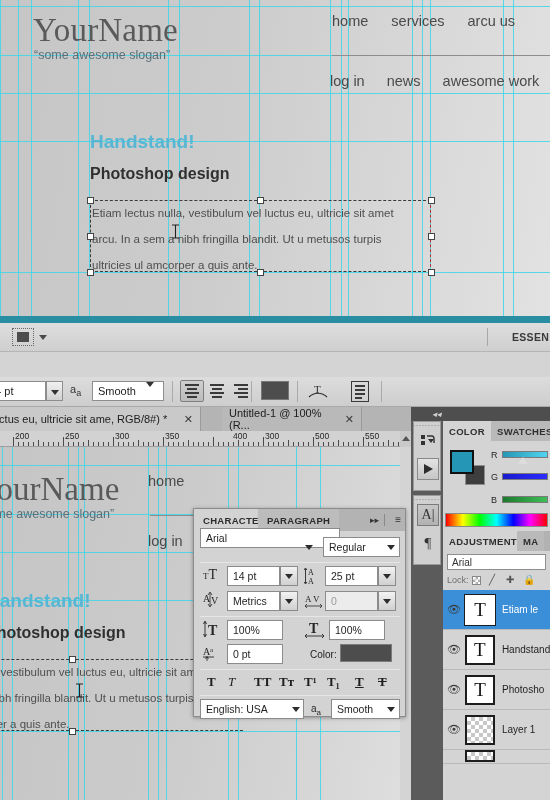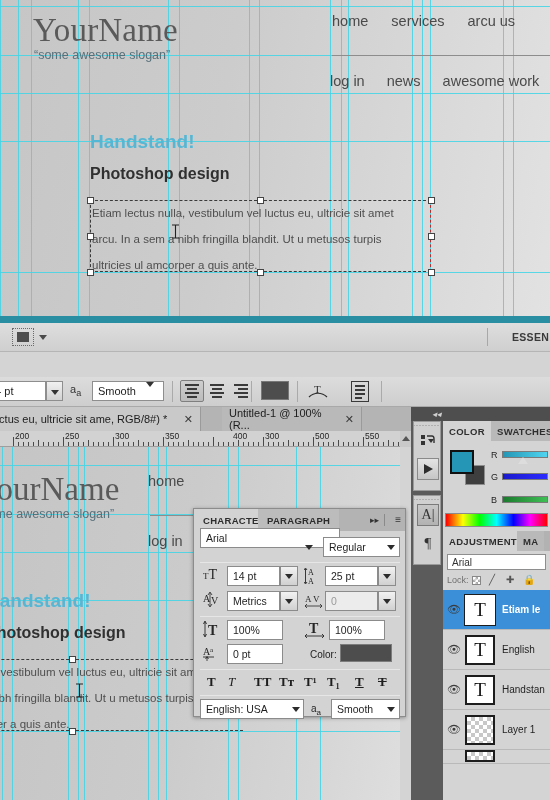--- a/index.html
+++ b/index.html
@@ -208,21 +208,21 @@
   .eye { width: 22px; text-align: center; font-size: 11px; color: #3a3a3a; }
   .thumb { width: 30px; height: 30px; background: #fff; border: 2px solid #1d1d1d;
     display: flex; align-items: center; justify-content: center;
     font-family: "Liberation Serif", serif; font-size: 19px; color: #111; flex: none; }
   .layer-row.sel .thumb { border-color: #fff; outline: 1px solid #1d1d1d; }
   .thumb.checker { background-image:
       linear-gradient(45deg,#c8c8c8 25%,transparent 25%,transparent 75%,#c8c8c8 75%),
       linear-gradient(45deg,#c8c8c8 25%,#fff 25%,#fff 75%,#c8c8c8 75%);
     background-size: 8px 8px; background-position: 0 0, 4px 4px; }
   .lname { margin-left: 7px; font-size: 10px; color: #1f1f1f; white-space: nowrap; overflow: hidden; }
-  .layer-row.sel .lname { color: #fff; font-weight: bold; }
+  .layer-row.sel .lname { color: #fff; font-weight: normal; }
 
   
   .char-panel { position: absolute; left: 193px; top: 508px; width: 213px; height: 209px;
     background: #d3d3d3; border: 1px solid #8c8c8c; box-shadow: 0 1px 4px rgba(0,0,0,.35); }
   .cp-tabstrip { position: relative; height: 22px; background: #b3b3b3; }
   .cp-tab { position: absolute; top: 0; height: 22px; display: flex; align-items: center;
     padding: 0 9px; font-size: 9.5px; font-weight: bold; color: #2c2c2c; letter-spacing: .3px; }
   .cp-tab.active { background: #d3d3d3; }
   .cp-tab.inactive { background: #bcbcbc; }
   .cp-dblarrow { position: absolute; right: 26px; top: 6px; font-size: 9px; color: #333; }
@@ -584,26 +584,26 @@
       </div>
 
       <div class="layer-row sel">
         <div class="eye">👁</div>
         <div class="thumb">T</div>
         <div class="lname">Etiam le</div>
       </div>
       <div class="layer-row">
         <div class="eye">👁</div>
         <div class="thumb">T</div>
-        <div class="lname">English</div>
+        <div class="lname">Handstand</div>
       </div>
       <div class="layer-row">
         <div class="eye">👁</div>
         <div class="thumb">T</div>
-        <div class="lname">Handstan</div>
+        <div class="lname">Photosho</div>
       </div>
       <div class="layer-row">
         <div class="eye">👁</div>
         <div class="thumb checker"></div>
         <div class="lname">Layer 1</div>
       </div>
       <div class="layer-row" style="height:14px">
         <div class="eye"></div>
         <div class="thumb checker" style="height:12px;align-self:flex-start"></div>
       </div>

